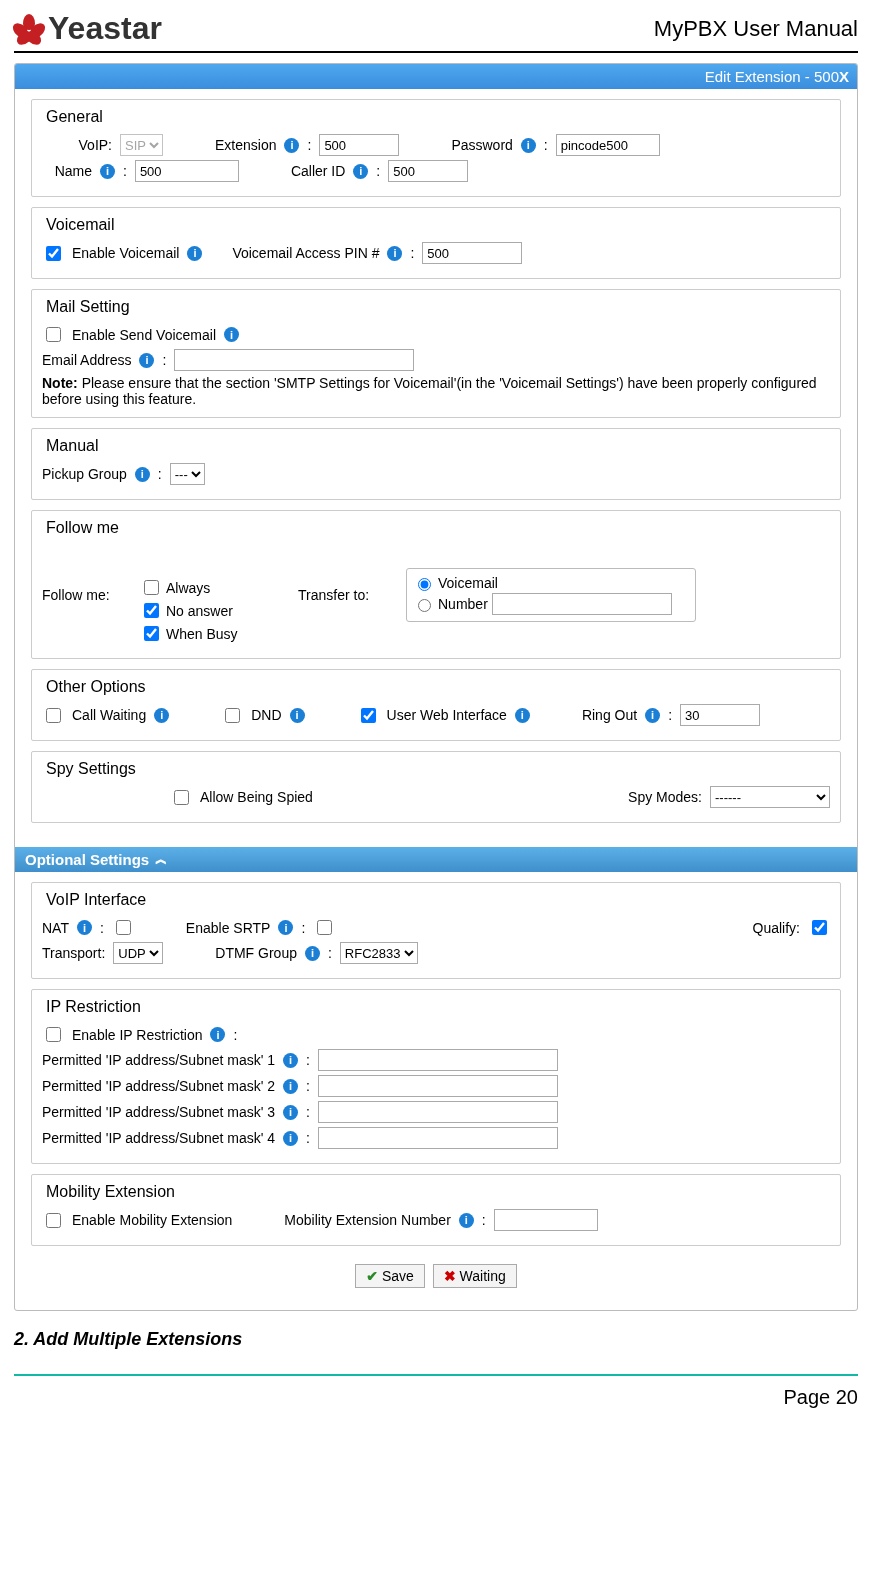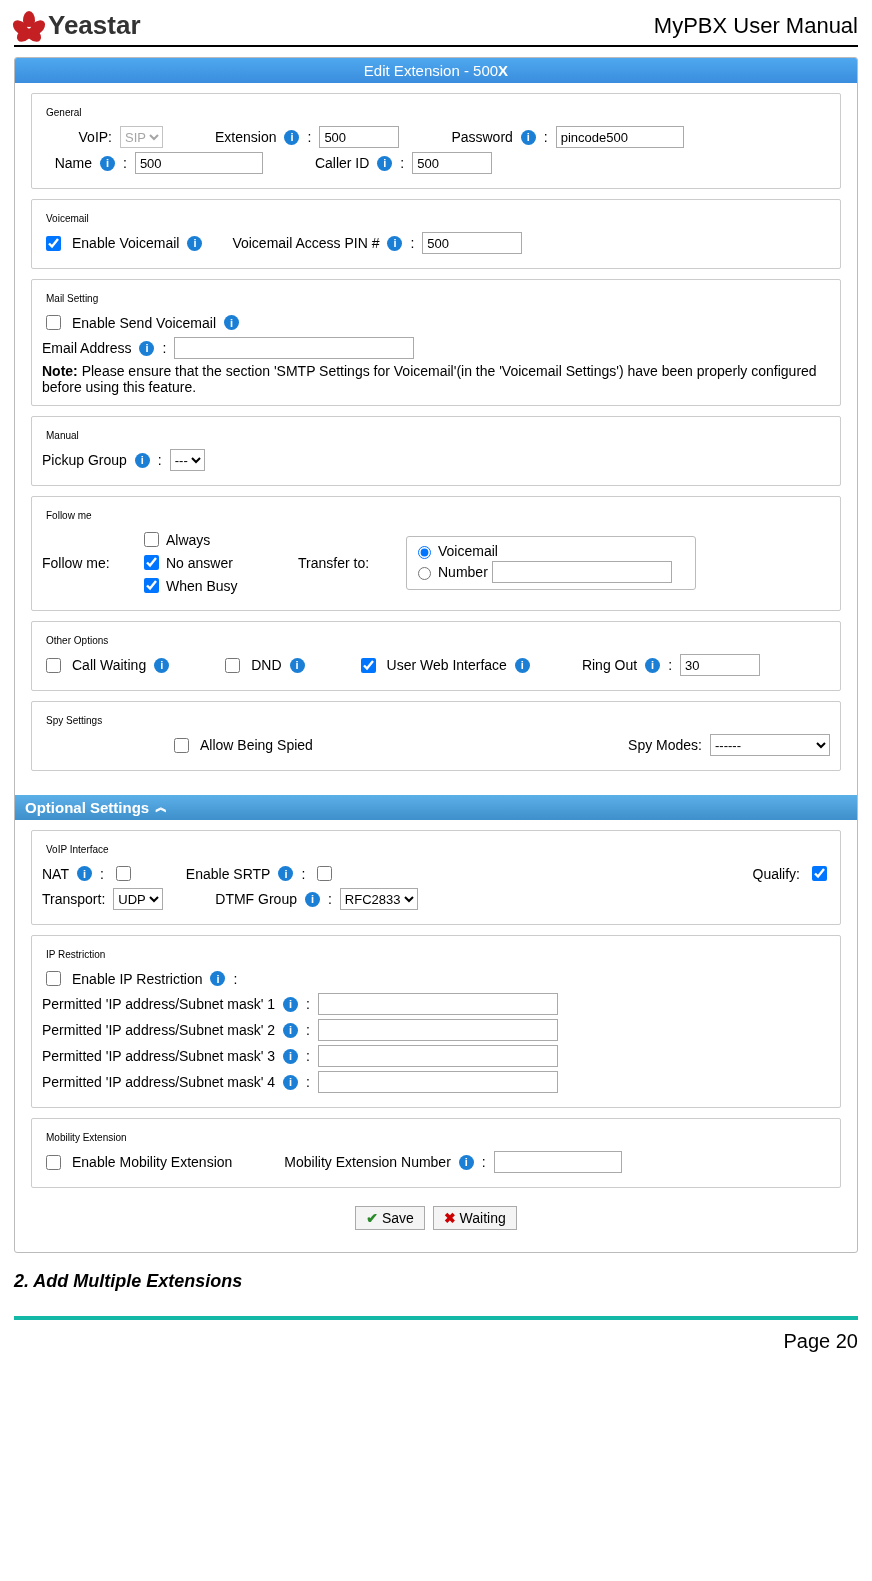--- a/index.html
+++ b/index.html
@@ -21,21 +21,21 @@
     border-bottom: 2px solid #000;
     padding-bottom: 4px;
     margin-bottom: 10px;
   }
   .logo {
     display: flex;
     align-items: center;
     gap: 4px;
   }
   .logo-text {
-    font-size: 26px;
+    font-size: 32px;
     font-weight: bold;
     color: #333;
   }
   .doc-title {
     font-size: 22px;
     font-weight: 500;
     color: #000;
   }
   .dialog {
     border: 1px solid #bbb;
@@ -43,52 +43,52 @@
     overflow: hidden;
     margin-bottom: 8px;
   }
   .dialog-titlebar {
     background: linear-gradient(#4fa8ef, #3a8ddd);
     color: #fff;
     font-weight: 500;
     font-size: 15px;
     padding: 4px 8px;
     display: flex;
-    justify-content: center;
+    justify-content: flex-end;
     align-items: center;
   }
   .dialog-body {
     padding: 10px 16px 14px 16px;
   }
   .fieldset {
     border: 1px solid #ccc;
     border-radius: 2px;
     padding: 8px 10px 10px 10px;
     margin-bottom: 10px;
   }
   .legend {
     background: #fff;
     padding: 0 4px;
-    font-size: 10px;
+    font-size: 16px;
     margin-top: -17px;
     margin-bottom: 4px;
     display: inline-block;
   }
   .row { display: flex; align-items: center; flex-wrap: wrap; gap: 6px 8px; margin: 4px 0; }
   .lbl { font-size: 14px; white-space: nowrap; }
   input[type=text], select.txt {
     border: 1px solid #aaa;
     height: 22px;
     font-size: 13px;
     padding: 0 4px;
     background: #fff;
   }
   input[type=text].w80 { width: 80px; }
   input[type=text].w100 { width: 100px; }
-  input[type=text].w120 { width: 128px; }
+  input[type=text].w120 { width: 104px; }
   input[type=text].w180 { width: 180px; }
   input[type=text].w240 { width: 240px; }
   select.sel { border:1px solid #aaa; height:22px; font-size:13px; background:#fff; }
   .info-icon {
     display: inline-flex;
     width: 15px; height: 15px;
     background: #1a7fd5;
     border-radius: 50%;
     color: #fff;
     font-size: 11px;
@@ -113,21 +113,21 @@
     background:#f4f4f4;
     padding:3px 10px;
     font-size:14px;
     display:inline-flex; align-items:center; gap:4px;
     cursor:pointer;
   }
   .ck { width:15px; height:15px; }
   .caption { text-align:center; font-size:15px; margin:8px 0 24px 0; }
   .doc-section-title { font-size:18px; font-weight:bold; font-style:italic; margin: 18px 0 8px 0; }
   .footer-row {
-    border-top: 4px solid #14b8a6;
+    border-top: 2px solid #14b8a6;
     padding-top: 10px;
     text-align: right;
     font-size: 20px;
     margin-top: 24px;
   }
   .spacer { flex: 0 0 auto; }
   .gap-lg { width: 36px; }
   .flower {
     width: 30px; height:30px; position:relative;
   }
@@ -241,21 +241,21 @@
             <span class="info-icon">i</span>
             <span class="lbl">:</span>
           <select class="sel"><option>---</option></select>
         </div>
       </div>
 
       <div class="fieldset">
         <div class="legend">Follow me</div>
         <div class="row" style="align-items:center;">
           <span class="lbl" style="width:90px;">Follow me:</span>
-          <div class="col" style="width:150px;">
+          <div class="col" style="width:150px;margin-top:32px;">
             <div class="chk-row">
                 <input type="checkbox" class="ck" style="">
                 <span class="lbl">Always</span>
               </div>
             <div class="chk-row">
                 <input type="checkbox" class="ck" checked="" style="">
                 <span class="lbl">No answer</span>
               </div>
             <div class="chk-row">
                 <input type="checkbox" class="ck" checked="" style="">

